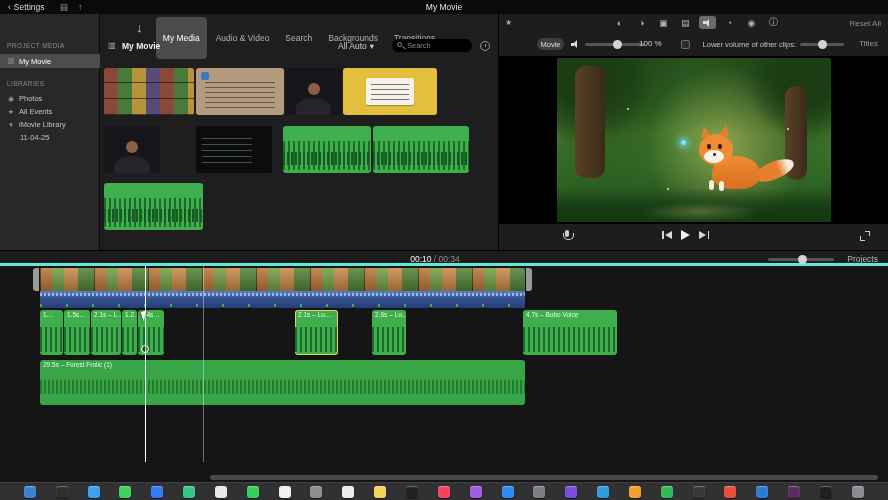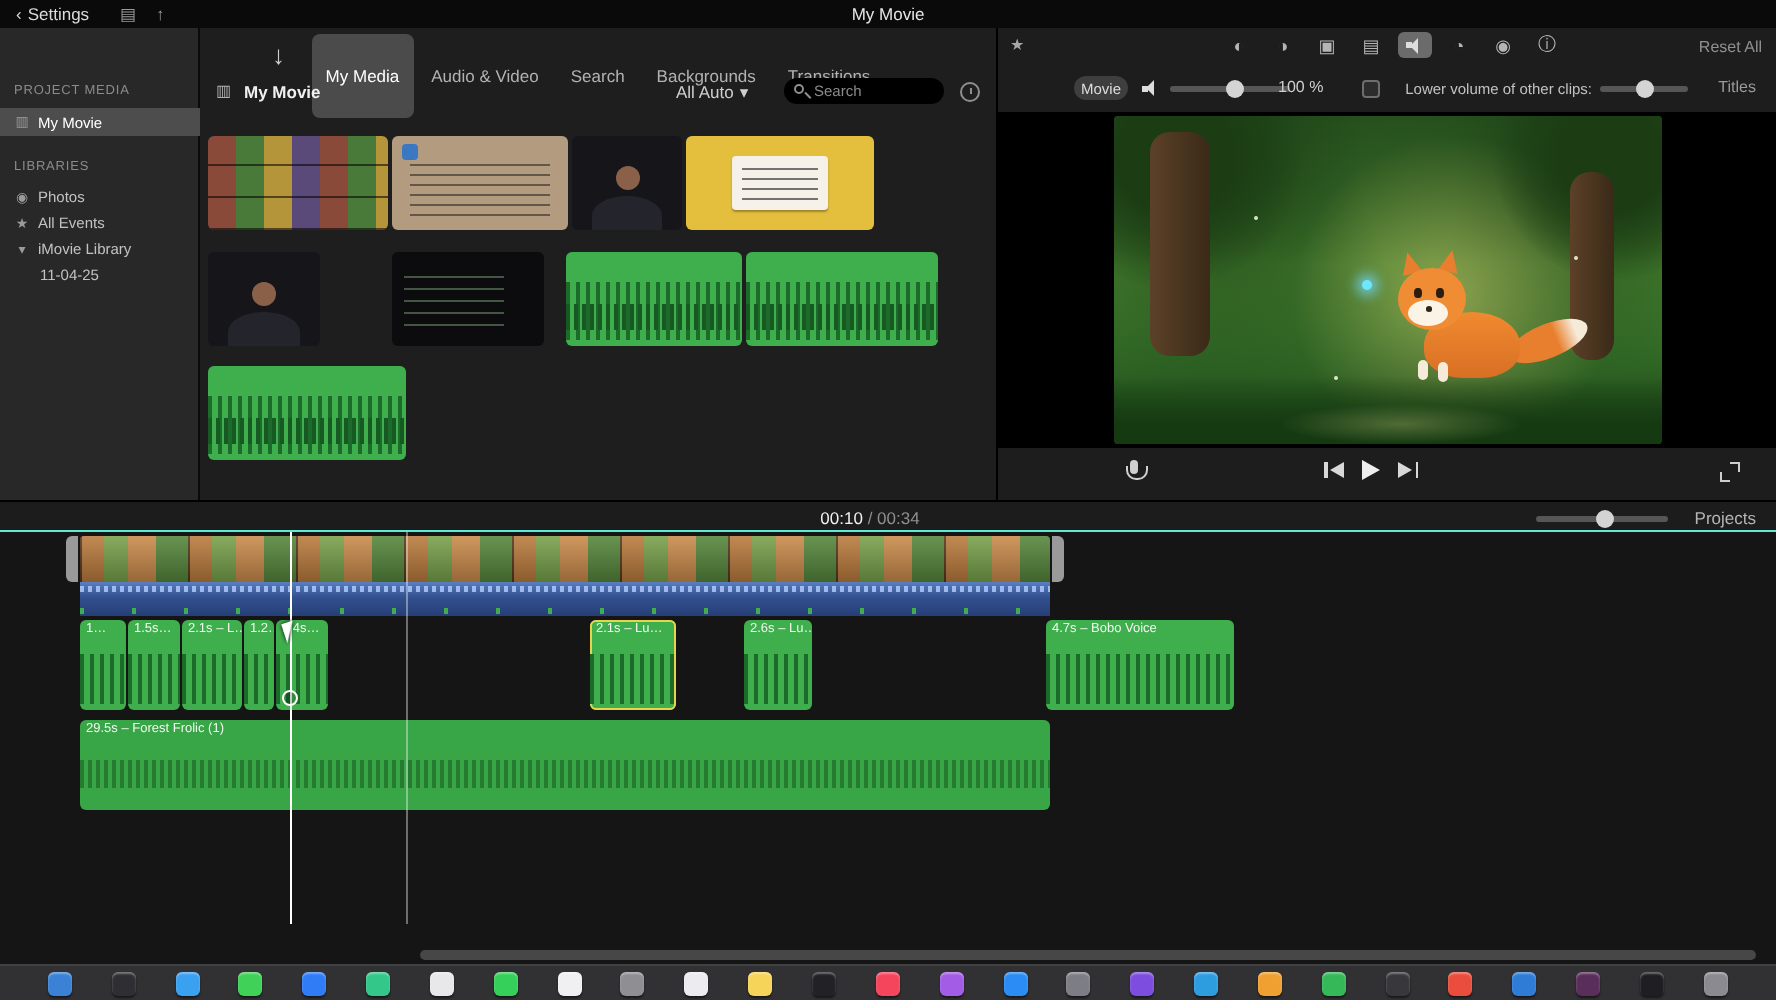--- a/index.html
+++ b/index.html
@@ -110,21 +110,21 @@
 .tri{width:0;height:0;border-top:4px solid transparent;border-bottom:4px solid transparent;border-left:7px solid #d8d8d8}
 .tri.big{border-top-width:5.5px;border-bottom-width:5.5px;border-left-width:9.5px;border-left-color:#eee}
 .flipx{transform:scaleX(-1)}
 .vbar{width:1.5px;height:8px;background:#d8d8d8}
 .skipbtn{display:flex;align-items:center;gap:1.5px}
 .fs{position:absolute;right:18px;top:3px;width:10px;height:10px}
 .fs::before{content:"";position:absolute;right:0;top:0;width:4px;height:4px;border-top:1.5px solid #cfcfcf;border-right:1.5px solid #cfcfcf}
 .fs::after{content:"";position:absolute;left:0;bottom:0;width:4px;height:4px;border-bottom:1.5px solid #cfcfcf;border-left:1.5px solid #cfcfcf}
 
 
-.tl-head{position:absolute;left:0;top:250px;width:888px;height:16px;background:#1c1c1c;border-top:1px solid #000;border-bottom:1px solid #5eead4;font-size:8.5px}
+.tl-head{position:absolute;left:0;top:250px;width:888px;height:16px;background:#1c1c1c;border-top:1px solid #000;border-bottom:3px solid #5eead4;font-size:8.5px}
 .timecode{position:absolute;left:390px;top:3px;width:90px;text-align:center;color:#8f8f8f}
 .timecode b{color:#f0f0f0;font-weight:normal}
 .zoom-slider{left:768px;top:7px;width:66px}
 .settings-lb{position:absolute;right:10px;top:3px;color:#b5b5b5}
 
 
 .timeline{position:absolute;left:0;top:266px;width:888px;height:214px;background:#151515}
 .trim{position:absolute;top:2px;width:6px;height:23px;background:#9a9a9a;z-index:2}
 .trim.l{left:33px;border-radius:3px 0 0 3px}
 .trim.r{left:526px;border-radius:0 3px 3px 0}

